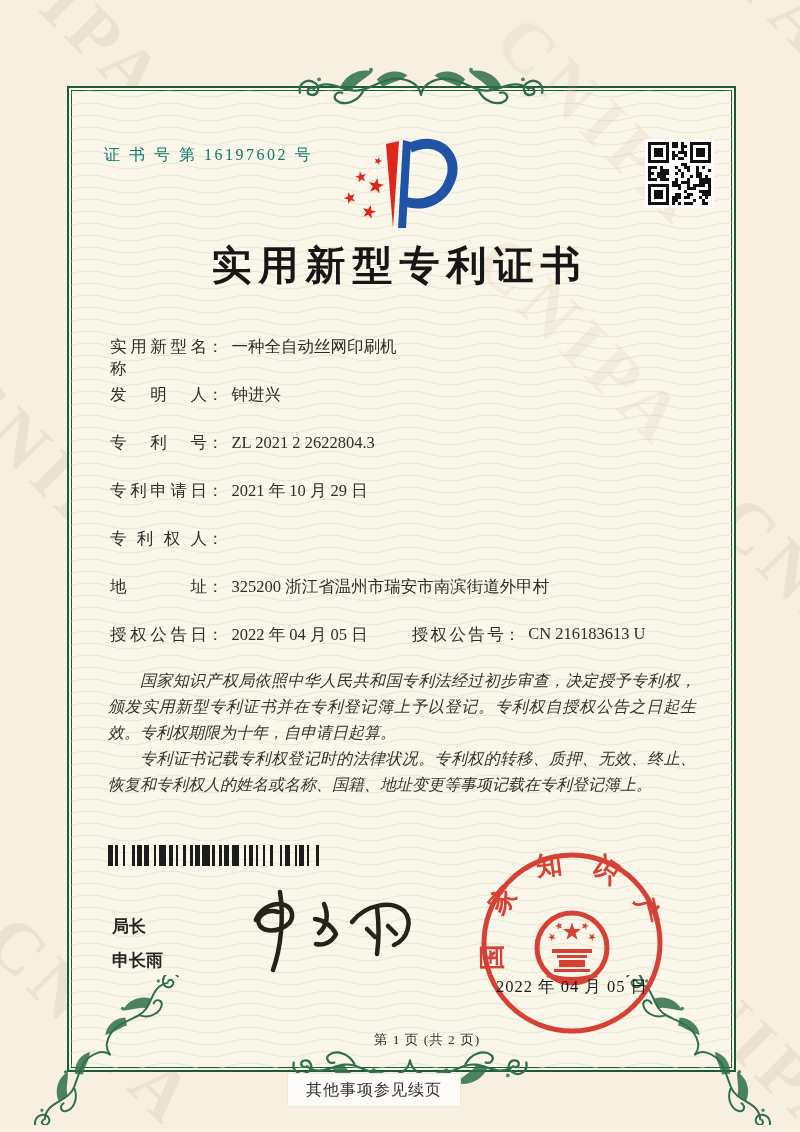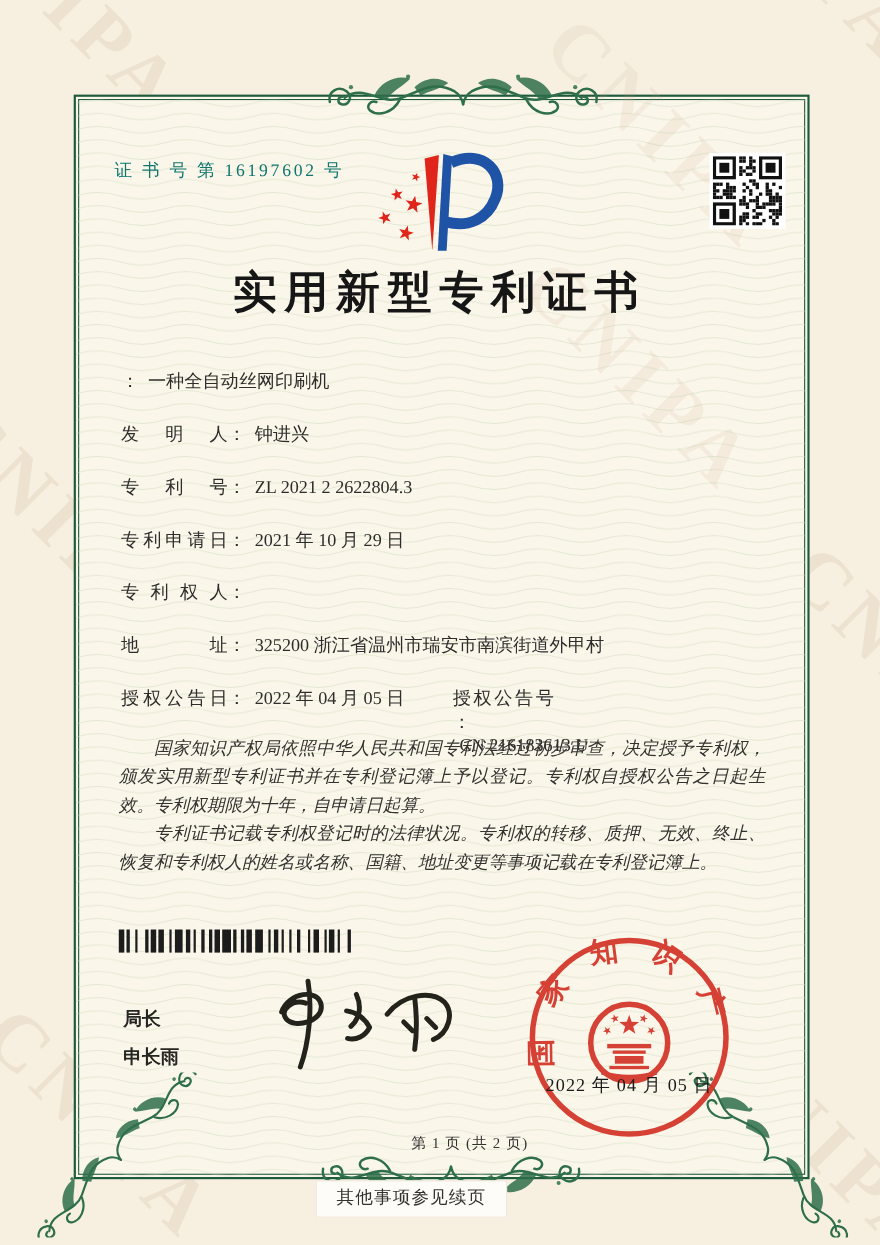--- a/index.html
+++ b/index.html
@@ -47,21 +47,21 @@
   }
   .fields{position:absolute;left:110px;top:336px;width:586px;}
   .f-row{display:flex;height:24px;margin-bottom:24px;font-size:16.5px;align-items:baseline;}
   .f-label{
     display:inline-block;width:97px;
     text-align:justify;text-align-last:justify;
     color:#2e2d2b;
   }
   .f-colon{margin:0 2px 0 0;}
   .f-value{margin-left:6px;white-space:nowrap;}
-  .f-pair2{display:flex;margin-left:44px;flex-direction:column;}
+  .f-pair2{display:flex;margin-left:44px;}
   .f-label2{display:inline-block;width:92px;text-align:justify;text-align-last:justify;}
   .paras{
     position:absolute;left:108px;top:668px;width:588px;
     font-size:16px;line-height:26px;font-style:italic;
     text-align:justify;color:#33322f;
   }
   .paras p{margin:0;text-indent:32px;}
   .barcode{
     position:absolute;left:108px;top:845px;width:211px;height:21px;
     display:flex;align-items:stretch;
@@ -297,20 +297,21 @@
       <rect x="48" y="6" width="9" height="9" fill="#111"></rect>
       <rect x="0" y="42" width="21" height="21" fill="#111"></rect>
       <rect x="3" y="45" width="15" height="15" fill="#fff"></rect>
       <rect x="6" y="48" width="9" height="9" fill="#111"></rect>
     </svg>
 
   <div class="doc-title">实用新型专利证书</div>
 
   <div class="fields">
     <div class="f-row">
+      <span class="f-label">实用新型名称</span>
         <span class="f-colon">：</span>
         <span class="f-value">一种全自动丝网印刷机</span>
     </div>
     <div class="f-row">
       <span class="f-label">发明人</span>
         <span class="f-colon">：</span>
         <span class="f-value">钟进兴</span>
     </div>
     <div class="f-row">
       <span class="f-label">专利号</span>

